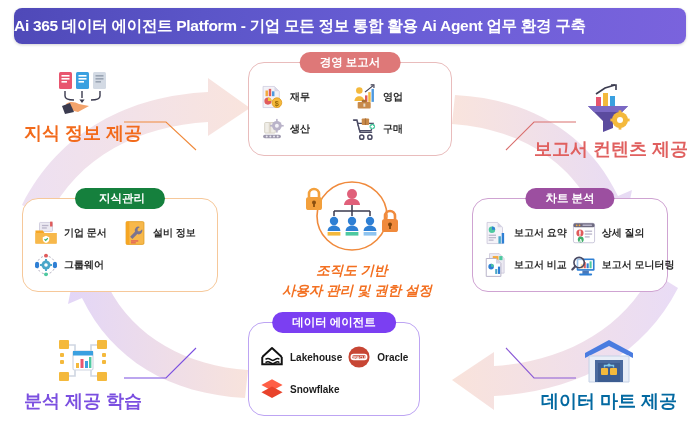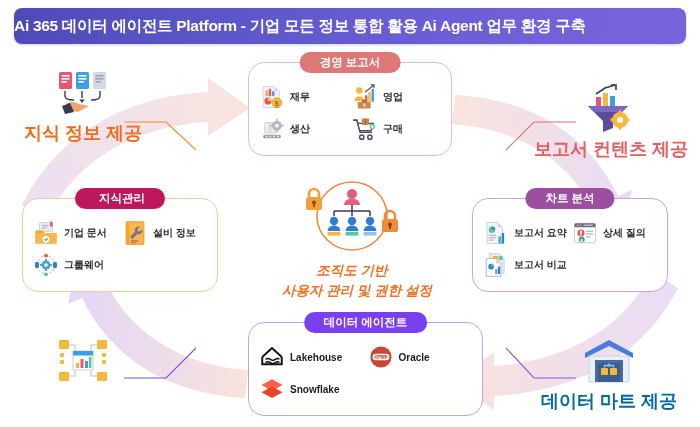--- a/index.html
+++ b/index.html
@@ -46,26 +46,26 @@
     align-content: center;
   }
   .cell { display: flex; align-items: center; gap: 5px; }
   .cell .lbl { font-size: 10px; font-weight: bold; color: #2b2b2b; white-space: nowrap; }
   .cell .ico { width: 26px; height: 26px; flex: 0 0 26px; }
 
   #box-report { left: 248px; top: 62px;  width: 204px; height: 94px; border-color: #e9bcbc; }
   #box-report .pill { background: #de7878; }
 
   #box-knowledge { left: 22px; top: 198px; width: 196px; height: 94px; border-color: #f6c89a; }
-  #box-knowledge .pill { background: #be185d; padding-left: 24px; }
+  #box-knowledge .pill { background: #15803d; padding-left: 24px; }
 
   #box-chart { left: 472px; top: 198px; width: 196px; height: 94px; border-color: #cfa3d2; }
   #box-chart .pill { background: #9c4fa0; }
 
-  #box-agent { left: 248px; top: 322px; width: 235px; height: 94px; border-color: #bda4f3; }
+  #box-agent { left: 248px; top: 322px; width: 172px; height: 94px; border-color: #bda4f3; }
   #box-agent .pill { background: #7b3ff2; }
   #box-agent .cell .lbl { font-size: 10px; color: #1c1c1c; }
 
   
   #center { position: absolute; left: 282px; top: 180px; width: 140px; z-index: 4;
             text-align: center; font-style: italic; }
   #center .cap { margin-top: 2px; color: #f37021; font-size: 13.5px;
                  font-weight: bold; line-height: 1.32; white-space: nowrap; }
 
   
@@ -304,20 +304,35 @@
           <rect x="12" y="5" width="7" height="5" fill="#f4a93c"></rect>
           <rect x="20" y="5" width="4" height="5" fill="#4ec9a0"></rect>
           <path d="M4 8h12l6 6v16H4z" fill="#fff" stroke="#b8b3c9" stroke-width="1.2"></path>
           <path d="M16 8l6 6h-6z" fill="#d7d3e4"></path>
           <circle cx="10" cy="18" r="3.4" fill="#2e7fd4"></circle>
           <path d="M10 18v-3.4a3.4 3.4 0 0 1 3.4 3.4z" fill="#4ec9a0"></path>
           <rect x="15" y="21" width="2.6" height="6" fill="#4aa7c9"></rect>
           <rect x="18.4" y="18" width="2.6" height="9" fill="#2e7fd4"></rect>
         </svg>
         <span class="lbl">보고서 비교</span>
+      </div>
+      <div class="cell">
+        <svg class="ico" viewBox="0 0 32 32">
+          <rect x="7" y="8" width="22" height="15" rx="1.5" fill="#2e7fd4"></rect>
+          <rect x="9" y="10" width="18" height="11" fill="#fff"></rect>
+          <rect x="12" y="15" width="2.6" height="5" fill="#f4a93c"></rect>
+          <rect x="15.6" y="12.5" width="2.6" height="7.5" fill="#e05b5b"></rect>
+          <rect x="19.2" y="14" width="2.6" height="6" fill="#2e7fd4"></rect>
+          <rect x="22.8" y="11.5" width="2.6" height="8.5" fill="#4ec9a0"></rect>
+          <rect x="14" y="23" width="8" height="4" fill="#4a78b8"></rect>
+          <rect x="10" y="26.6" width="16" height="2.2" rx="1" fill="#2e7fd4"></rect>
+          <circle cx="10" cy="13" r="6.4" fill="rgba(255,255,255,.55)" stroke="#4a4a63" stroke-width="2"></circle>
+          <path d="M5.2 17.8l-3.6 3.6" stroke="#4a4a63" stroke-width="2.6" stroke-linecap="round"></path>
+        </svg>
+        <span class="lbl">보고서 모니터링</span>
       </div>
     </div>
   </div>
 
   <div class="box" id="box-agent">
     <div class="pill">데이터 에이전트</div>
     <div class="grid">
       <div class="cell">
         <svg class="ico" viewBox="0 0 32 32">
           <path d="M4 16 L16 5 L28 16" stroke="#111" stroke-width="2.4" fill="none" stroke-linejoin="round"></path>
@@ -450,20 +465,21 @@
           <path d="M14 38h6v-6"></path>
           <path d="M42 38h-6v-6"></path>
       </g>
       <rect x="18" y="13" width="20" height="19" rx="1.5" fill="#fff" stroke="#cfd6e2" stroke-width="1.2"></rect>
       <rect x="18" y="13" width="20" height="4.5" fill="#3aa0e0"></rect>
       <rect x="21" y="25" width="3" height="5" fill="#f4b93c"></rect>
       <rect x="25.5" y="21" width="3" height="9" fill="#e8566f"></rect>
       <rect x="30" y="23" width="3" height="7" fill="#3aa0e0"></rect>
       <rect x="34" y="19" width="2.4" height="11" fill="#4ec9a0"></rect>
     </svg>
+    <div class="cap">분석 제공 학습</div>
   </div>
 
   <div class="corner" id="corner-br">
     <svg width="56" height="46" viewBox="0 0 56 46">
       <path d="M28 2 L52 15 L52 20 L28 8 L4 20 L4 15 Z" fill="#4a7ce0"></path>
       <path d="M8 18h40v26H8z" fill="#e9eef7" stroke="#c6d2e6" stroke-width="1"></path>
       <rect x="14" y="22" width="28" height="22" fill="#4a6a9e"></rect>
       <rect x="17" y="25" width="22" height="19" fill="#3c5c90"></rect>
       <rect x="20" y="30" width="7" height="7" rx="1" fill="#f4b93c"></rect>
       <rect x="29" y="30" width="7" height="7" rx="1" fill="#f4b93c"></rect>

